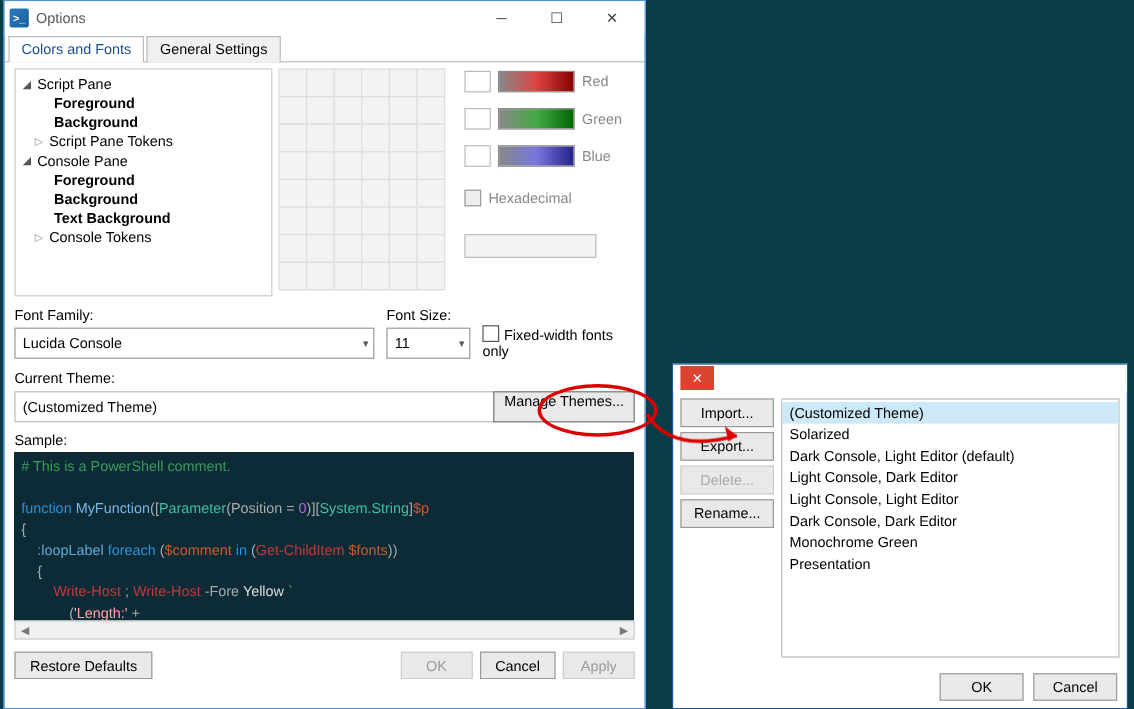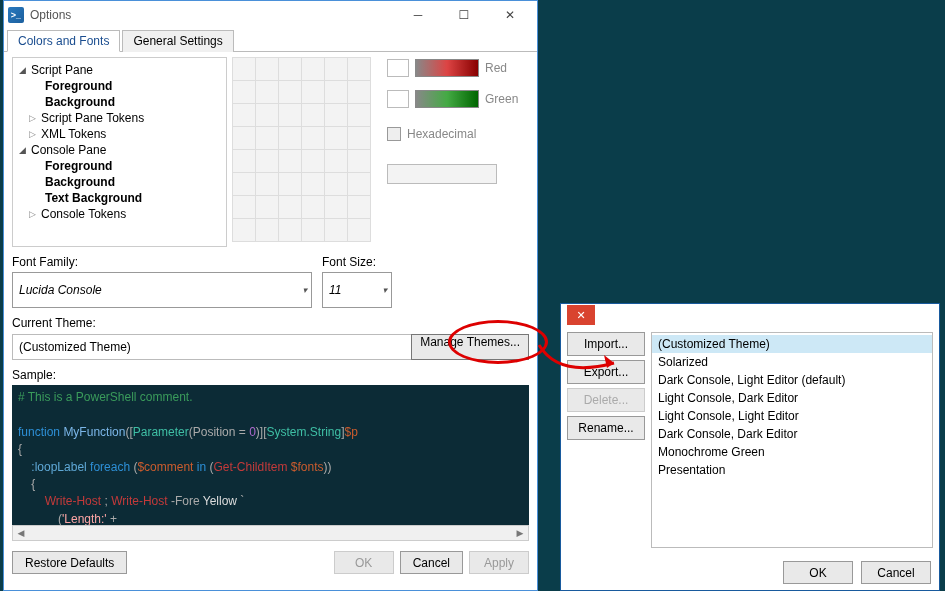--- a/index.html
+++ b/index.html
@@ -43,21 +43,21 @@
 .rgb-bar.green{ background:linear-gradient(90deg,#888,#4a4,#060);}
 .rgb-bar.blue{ background:linear-gradient(90deg,#888,#77d,#228);}
 .rgb-label{ color:#888;}
 .hex-row{ display:flex; align-items:center; gap:6px; margin-top:6px;}
 .hex-check{ width:14px;height:14px;border:1px solid #999;background:#eee;}
 .dim{ color:#888;}
 .result-swatch{ margin-top:10px; width:110px; height:20px; border:1px solid #bbb; background:#f3f3f3;}
 
 .field-label{ margin-top:8px; margin-bottom:3px;}
 .row{ display:flex; align-items:center; gap:10px;}
-.select{ border:1px solid #999; height:36px; display:flex; align-items:center; padding:0 6px; background:#fff; position:relative;font-style:italic;}
+.select{ border:1px solid #999; height:26px; display:flex; align-items:center; padding:0 6px; background:#fff; position:relative;}
 .select .chev{ position:absolute; right:4px; font-size:9px; color:#555;}
 .font-family-sel{ width:300px;}
 .font-size-sel{ width:70px;}
 .checkbox{ width:14px;height:14px;border:1px solid #555;display:inline-block; margin-right:4px; position:relative; top:2px;}
 
 .theme-row{ display:flex; margin-top:4px;}
 .theme-display{ flex:1; border:1px solid #bbb; height:26px; display:flex; align-items:center; padding:0 6px;}
 .manage-btn{ border:1px solid #777; height:26px; padding:0 8px; background:#e9e9e9; margin-left:-1px; cursor:pointer;}
 
 .sample-area{ margin-top:6px;}
@@ -129,24 +129,20 @@
         <div class="tnode indent2">
             <span class="tlabel tbold">Foreground</span>
           </div>
         <div class="tnode indent2">
             <span class="tlabel tbold">Background</span>
           </div>
         <div class="tnode indent1">
             <span class="tarrow closed"></span>
             <span class="tlabel">Script Pane Tokens</span>
           </div>
-        <div class="tnode indent1">
-            <span class="tarrow closed"></span>
-            <span class="tlabel">XML Tokens</span>
-          </div>
         <div class="tnode">
             <span class="tarrow open"></span>
             <span class="tlabel">Console Pane</span>
           </div>
         <div class="tnode indent2">
             <span class="tlabel tbold">Foreground</span>
           </div>
         <div class="tnode indent2">
             <span class="tlabel tbold">Background</span>
           </div>
@@ -230,20 +226,25 @@
           <div class="rgb-row">
               <div class="rgb-preview"></div>
               <div class="rgb-bar red"></div>
               <span class="rgb-label dim">Red</span>
             </div>
           <div class="rgb-row">
               <div class="rgb-preview"></div>
               <div class="rgb-bar green"></div>
               <span class="rgb-label dim">Green</span>
             </div>
+          <div class="rgb-row">
+              <div class="rgb-preview"></div>
+              <div class="rgb-bar blue"></div>
+              <span class="rgb-label dim">Blue</span>
+            </div>
           <div class="hex-row">
               <span class="hex-check"></span>
               <span class="dim">Hexadecimal</span>
             </div>
           <div class="result-swatch"></div>
         </div>
       </div>
     </div>
 
     <div class="row">
@@ -253,20 +254,23 @@
             <span>Lucida Console</span>
             <span class="chev">▾</span>
           </div>
       </div>
       <div>
         <div class="field-label">Font Size:</div>
         <div class="select font-size-sel">
             <span>11</span>
             <span class="chev">▾</span>
           </div>
+      </div>
+      <div style="padding-top:22px;">
+        <span class="checkbox"></span><span>Fixed-width fonts only</span>
       </div>
     </div>
 
     <div class="field-label">Current Theme:</div>
     <div class="theme-row">
       <div class="theme-display">
           <span>(Customized Theme)</span>
         </div>
       <div class="manage-btn">Manage Themes...</div>
     </div>

